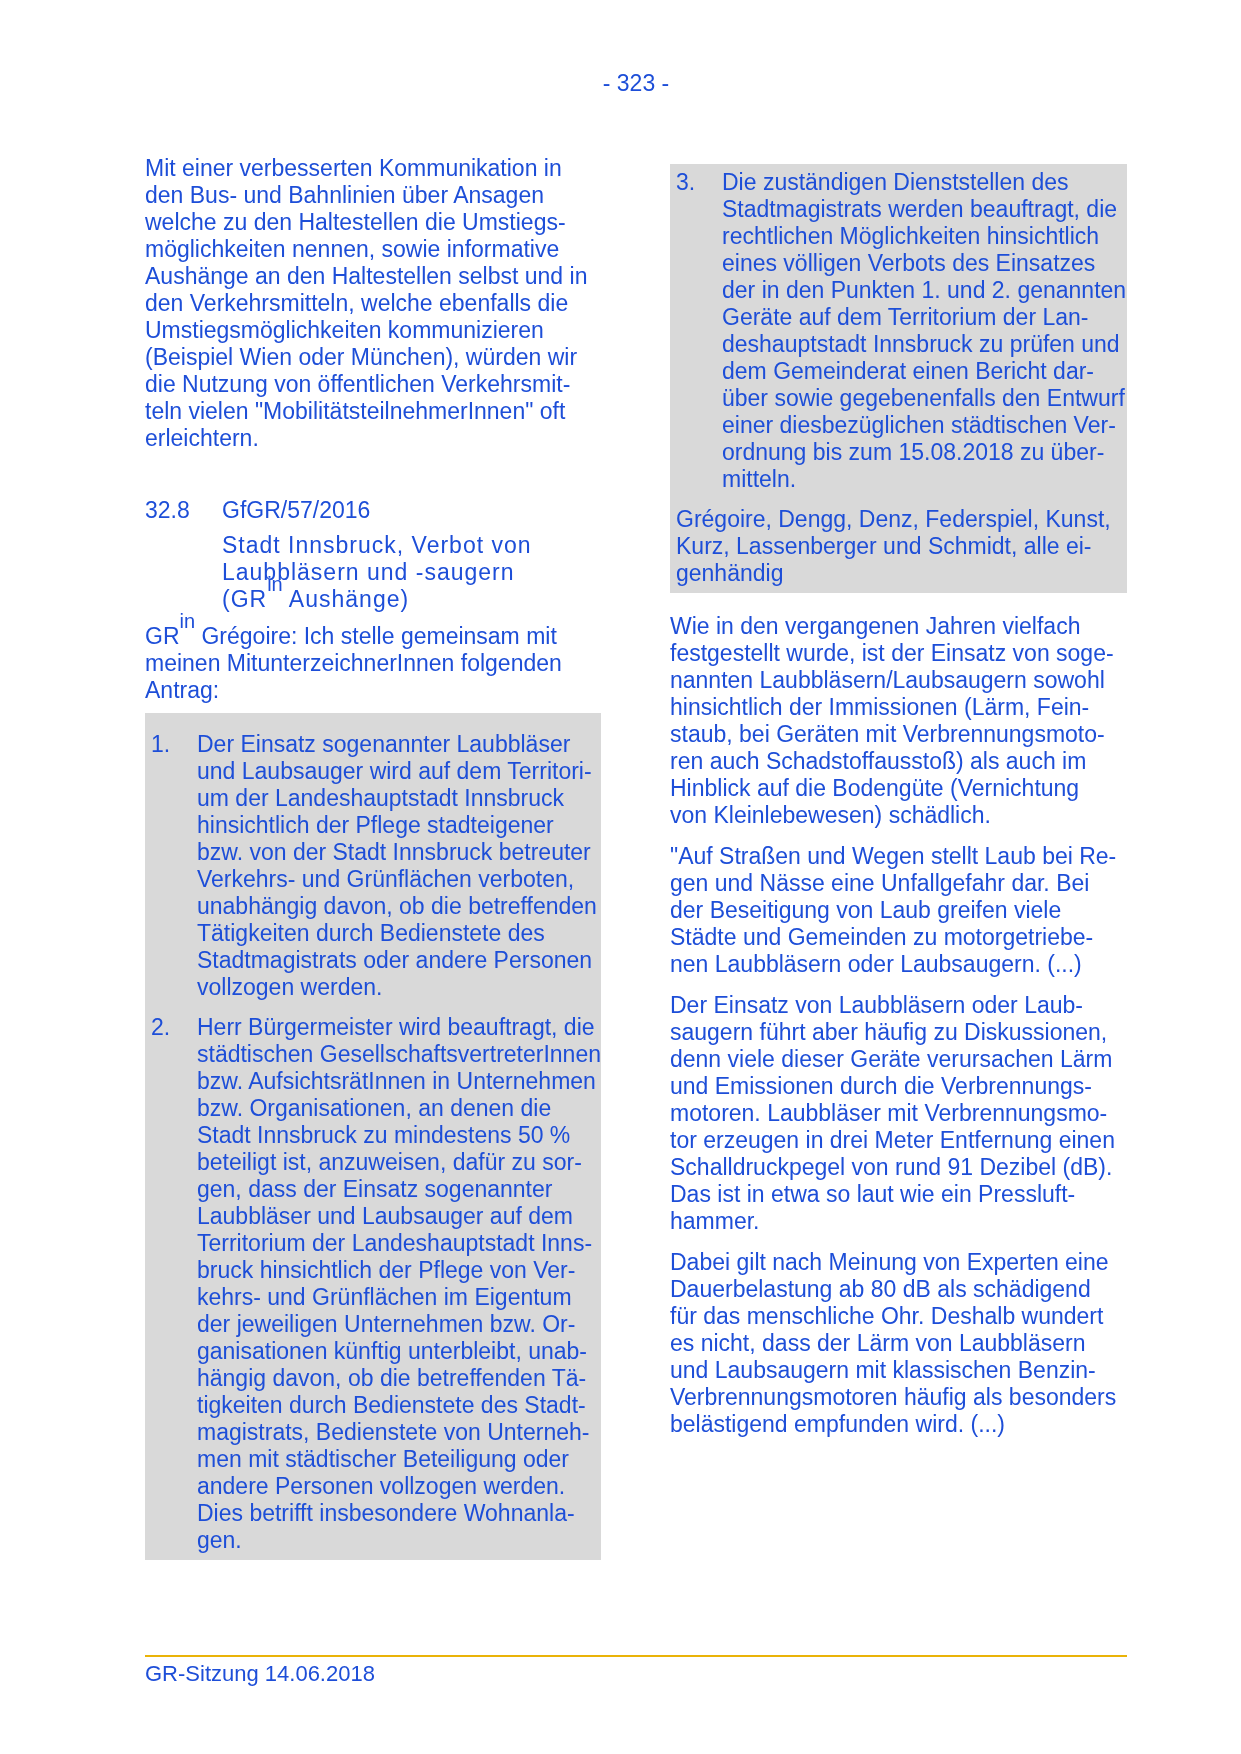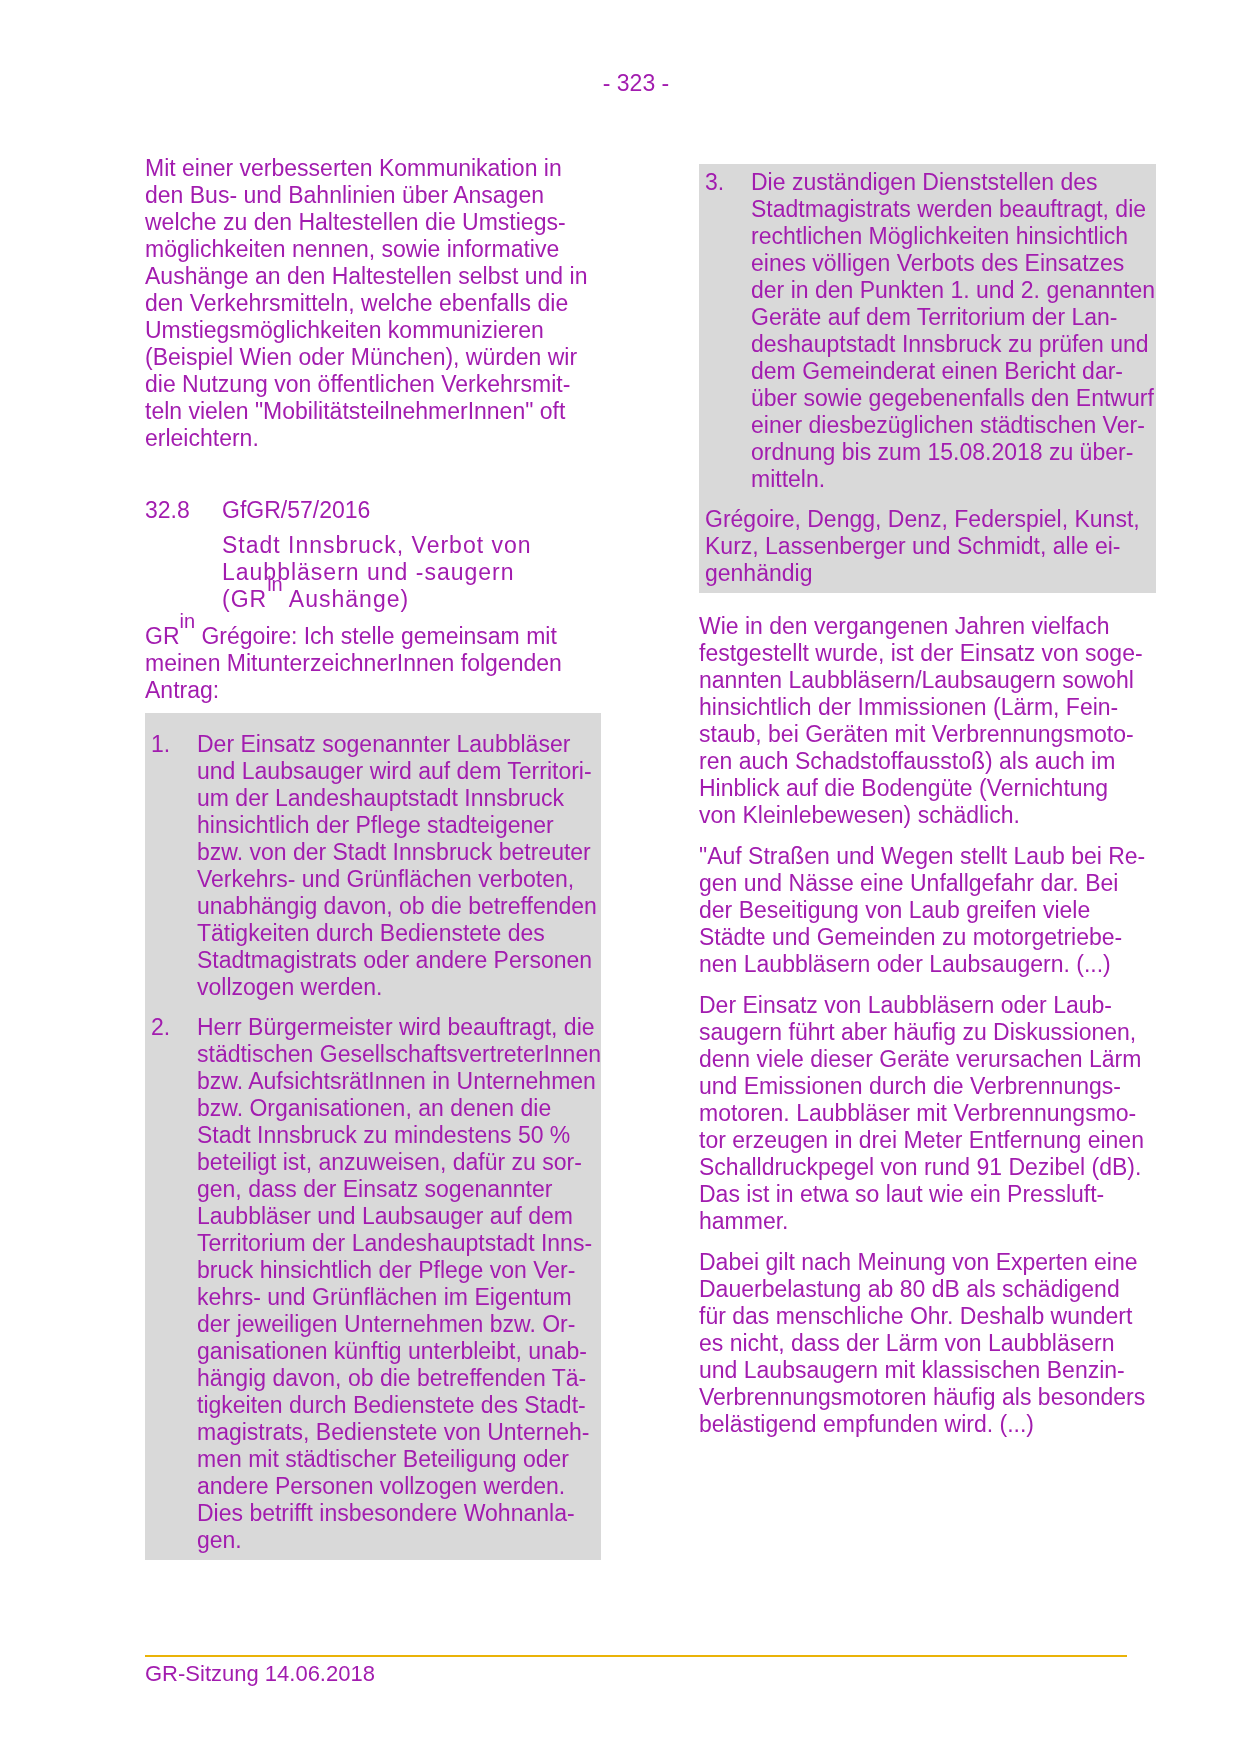--- a/index.html
+++ b/index.html
@@ -1,32 +1,32 @@
 <!DOCTYPE html>
 <html><head>
 <meta charset="utf-8">
 <style>
   html,body{margin:0;padding:0;background:#ffffff;}
   .page{
     position:relative;
     width:1241px;height:1754px;
     background:#ffffff;
-    color:#a21caf;
+    color:#1d4ed8;
     font-family:"Liberation Sans","DejaVu Sans",sans-serif;
     overflow:hidden;
   }
   .t{font-size:23px;line-height:27px;white-space:pre;}
   p{margin:0;}
   .page-number{
     position:absolute;top:70px;left:145px;width:982px;
     text-align:center;font-size:23px;line-height:27px;
   }
   .content{
     position:absolute;top:155px;left:145px;width:982px;
-    display:flex;gap:98px;align-items:flex-start;
+    display:flex;gap:69px;align-items:flex-start;
   }
   .col-left{width:456px;flex:0 0 456px;}
   .col-right{width:457px;flex:0 0 457px;}
   .sec{display:flex;margin-top:45px;}
   .sec-num{flex:0 0 77px;width:77px;}
   .section-title{margin-left:77px;margin-top:8px;letter-spacing:1px;}
   .speaker{margin-top:10px;}
   .motion{background:#d9d9d9;padding:5px 6px 6px 6px;}
   .motion-left{margin-top:9px;}
   .motion-right{margin-top:9px;margin-bottom:20px;}

